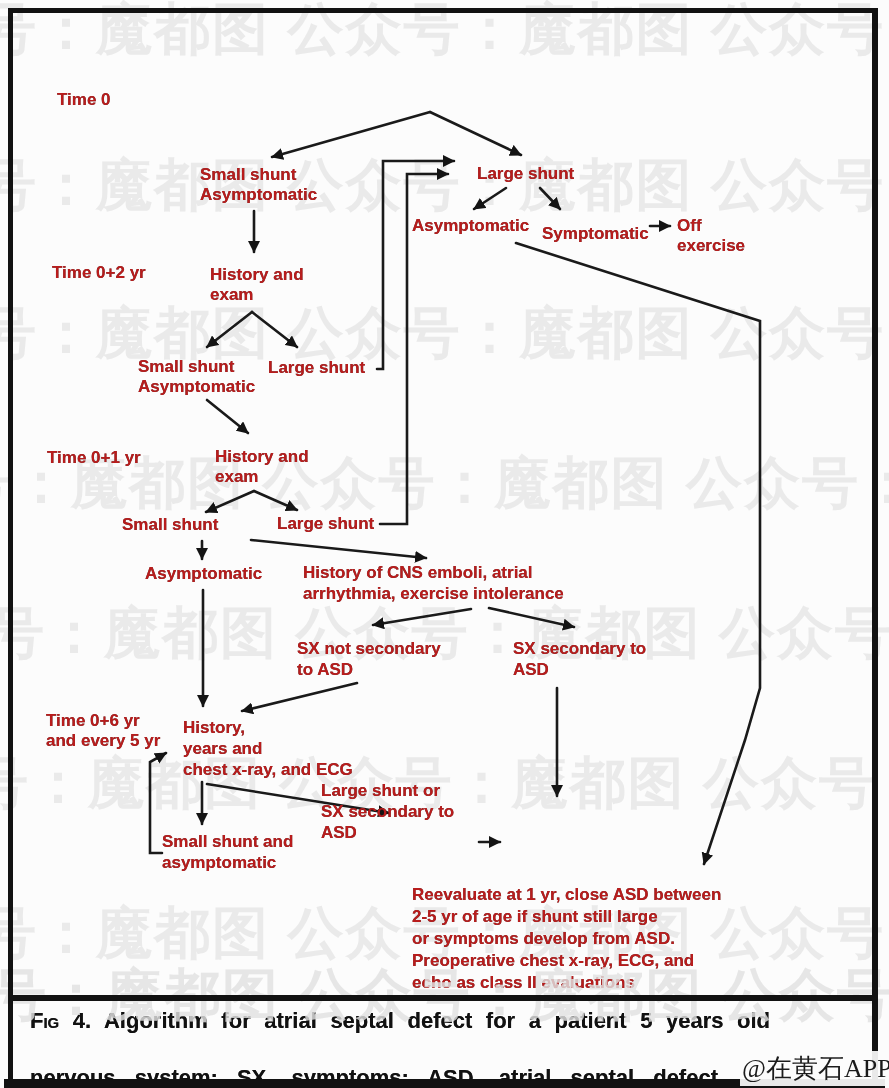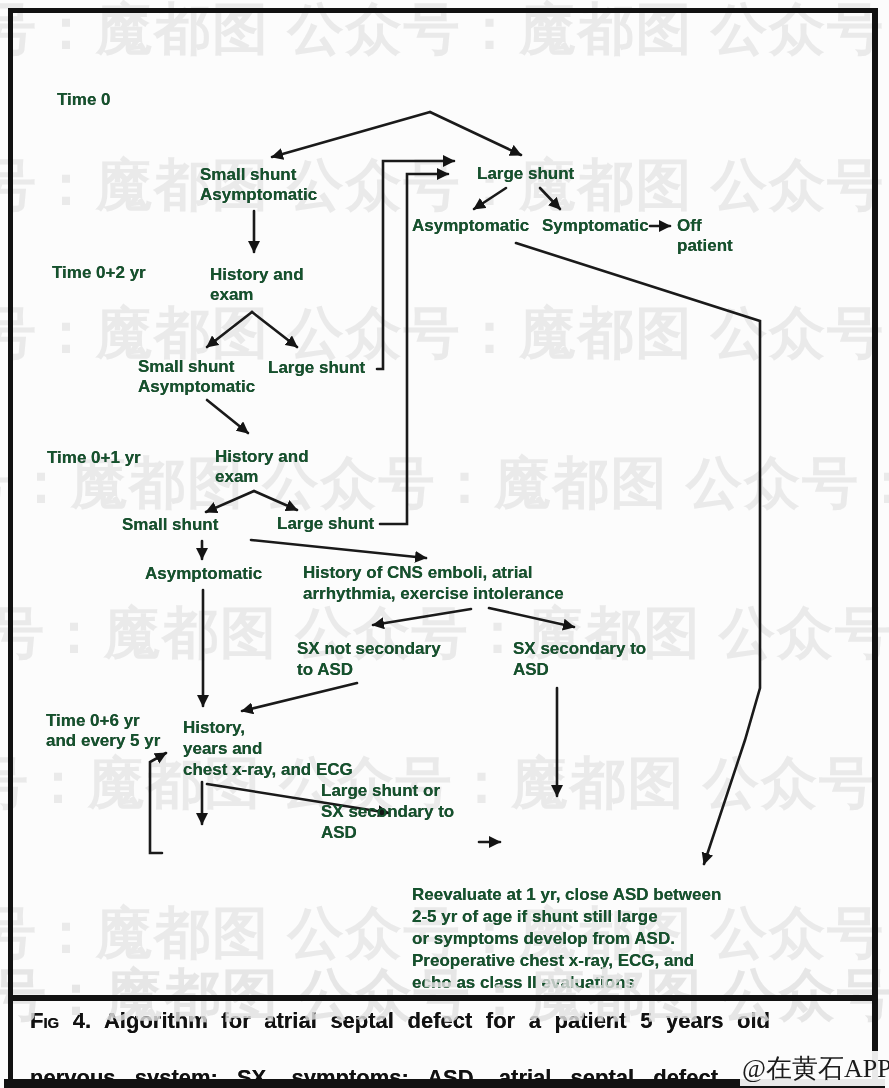--- a/index.html
+++ b/index.html
@@ -12,21 +12,21 @@
     position:absolute;white-space:nowrap;z-index:1;
     font-size:56px;font-weight:700;letter-spacing:2px;
     color:#eaeaea;user-select:none;
   }
   .wm-row.over{z-index:3;color:rgba(224,224,224,0.82);}
   
   .frame{position:absolute;background:#121212;z-index:3;}
   
   #arrows{position:absolute;left:0;top:0;z-index:2;}
   .node{
-    position:absolute;z-index:2;color:#14532d;
+    position:absolute;z-index:2;color:#b91c1c;
     font-size:17px;font-weight:700;line-height:20px;
     white-space:pre-line;text-shadow:0 0 .6px rgba(20,20,20,.75);
   }
   .node.wide{line-height:21px;}
   .node.reeval{line-height:22px;}
   
   .cap-line{
     position:absolute;left:30px;width:740px;z-index:2;color:#111;
     font-size:22px;font-weight:700;line-height:26px;
     text-align:justify;text-align-last:justify;
@@ -92,42 +92,44 @@
   <div class="node" style="left:57px;top:90px">Time 0</div>
   <div class="node" style="left:52px;top:263px">Time 0+2 yr</div>
   <div class="node" style="left:47px;top:448px">Time 0+1 yr</div>
   <div class="node" style="left:46px;top:711px">Time 0+6 yr
 and every 5 yr</div>
 
   <div class="node" style="left:200px;top:165px">Small shunt
 Asymptomatic</div>
   <div class="node" style="left:477px;top:164px">Large shunt</div>
   <div class="node" style="left:412px;top:216px">Asymptomatic</div>
-  <div class="node" style="left:542px;top:216px">Symptomatic</div>
+  <div class="node" style="left:542px;top:224px">Symptomatic</div>
   <div class="node" style="left:677px;top:216px">Off
-patient</div>
+exercise</div>
   <div class="node" style="left:210px;top:265px">History and
 exam</div>
   <div class="node" style="left:138px;top:357px">Small shunt
 Asymptomatic</div>
   <div class="node" style="left:268px;top:358px">Large shunt</div>
   <div class="node" style="left:215px;top:447px">History and
 exam</div>
   <div class="node" style="left:122px;top:515px">Small shunt</div>
   <div class="node" style="left:277px;top:514px">Large shunt</div>
   <div class="node" style="left:145px;top:564px">Asymptomatic</div>
   <div class="node wide" style="left:303px;top:562px">History of CNS emboli, atrial
 arrhythmia, exercise intolerance</div>
   <div class="node wide" style="left:297px;top:638px">SX not secondary
 to ASD</div>
   <div class="node wide" style="left:513px;top:638px">SX secondary to
 ASD</div>
   <div class="node wide" style="left:183px;top:717px">History,
 years and
 chest x-ray, and ECG</div>
+  <div class="node wide" style="left:162px;top:831px">Small shunt and
+asymptomatic</div>
   <div class="node wide" style="left:321px;top:780px">Large shunt or
 SX secondary to
 ASD</div>
   <div class="node reeval" style="left:412px;top:884px">Reevaluate at 1 yr, close ASD between
 2-5 yr of age if shunt still large
 or symptoms develop from ASD.
 Preoperative chest x-ray, ECG, and
 echo as class II evaluations</div>
 
   <div class="frame" style="left:8px;top:8px;width:869px;height:5px"></div>

